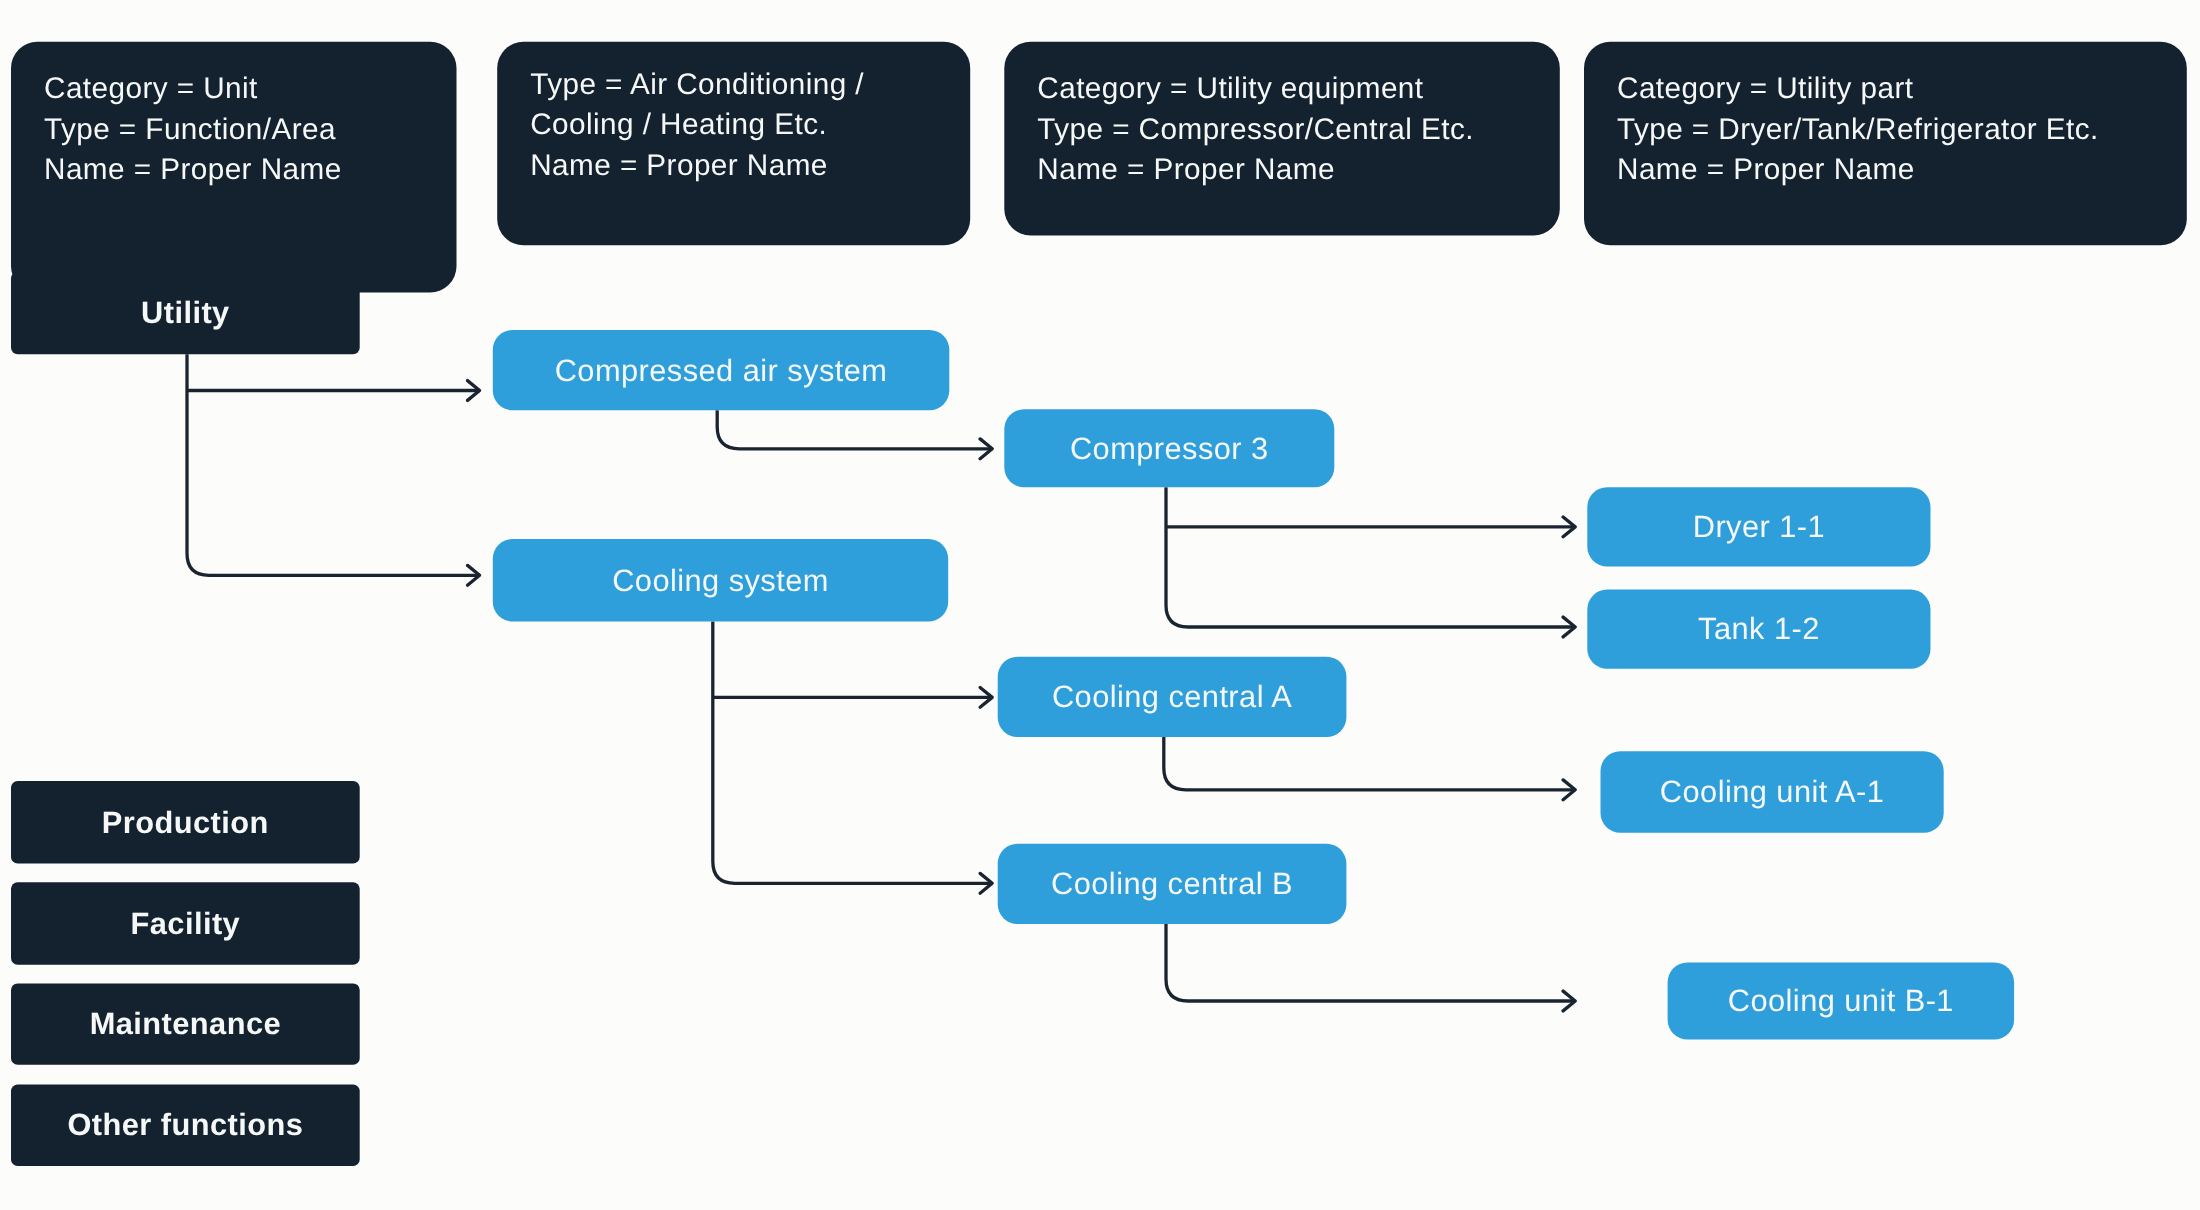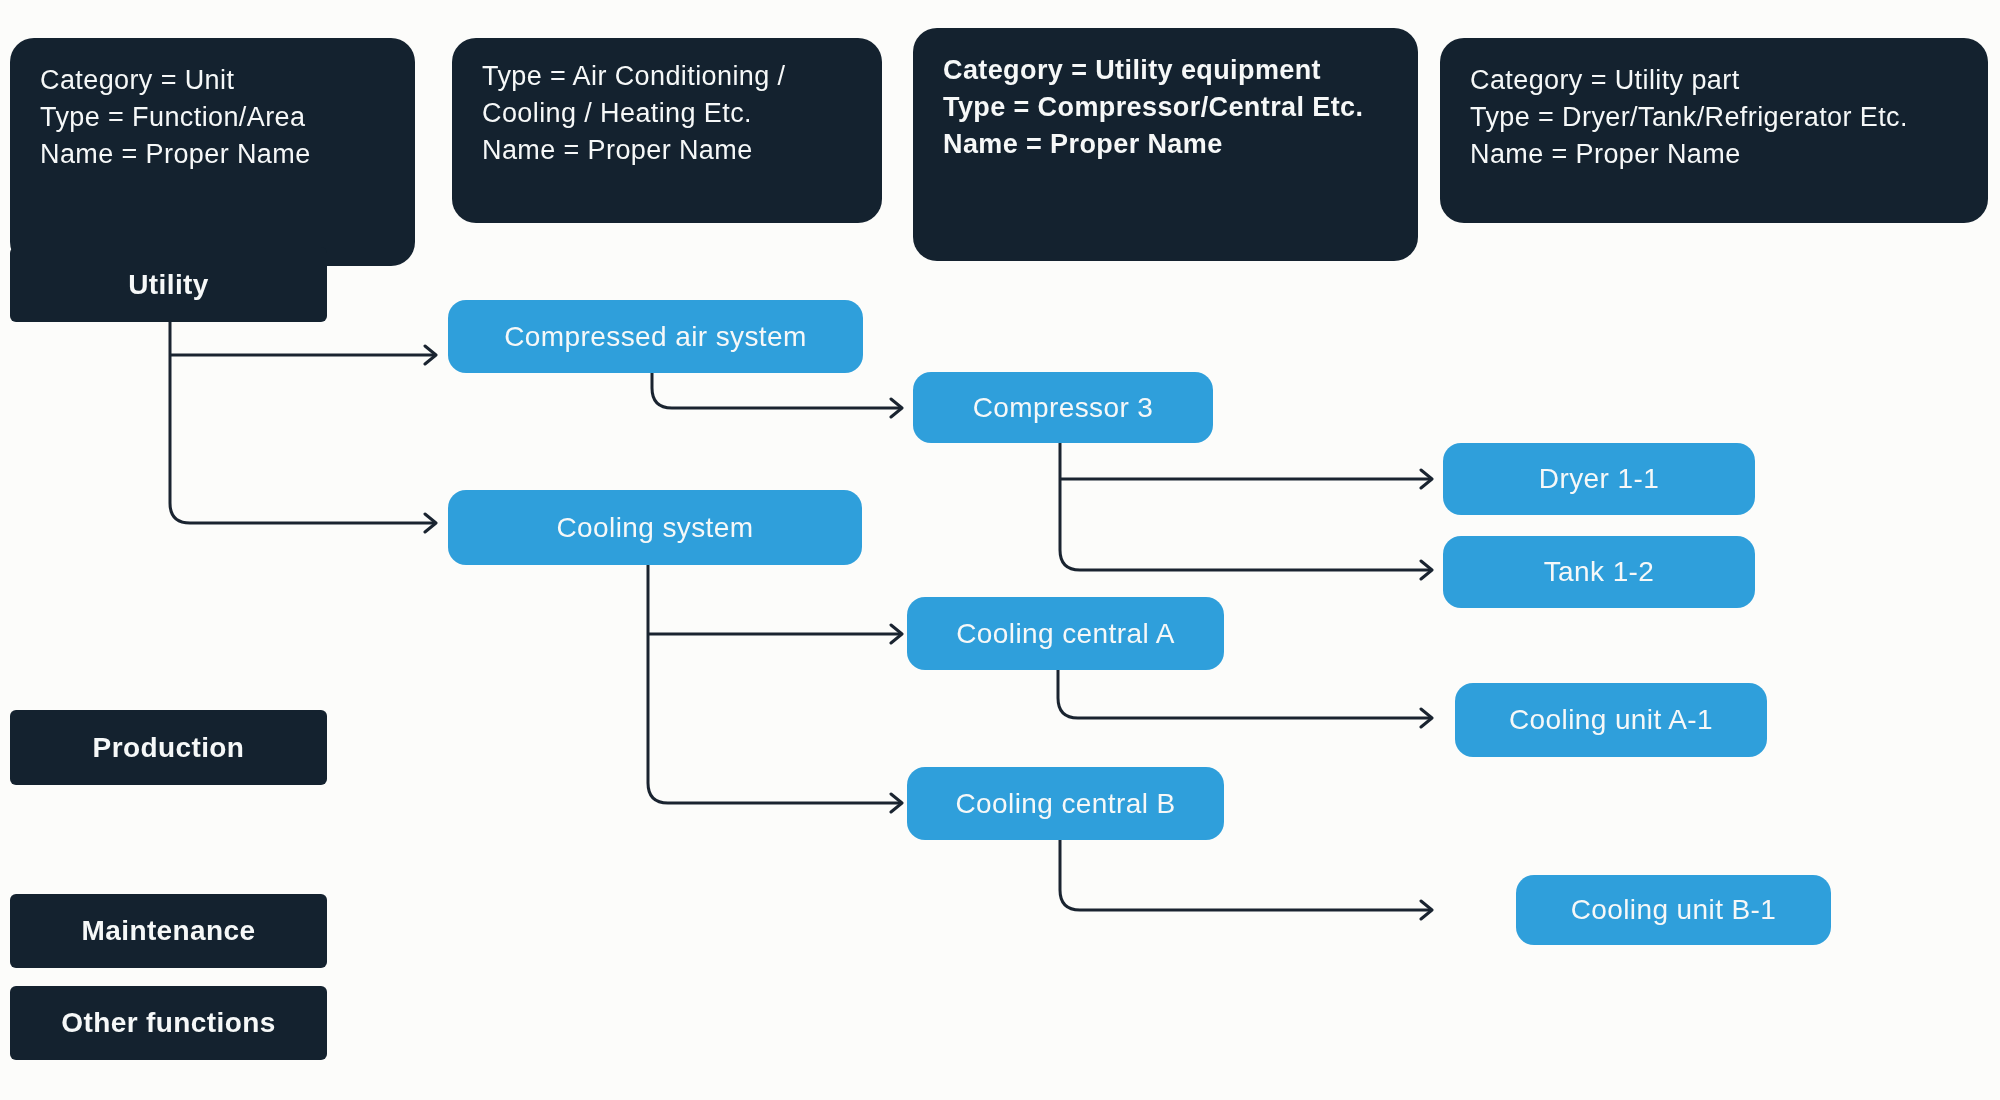--- a/index.html
+++ b/index.html
@@ -77,21 +77,21 @@
     <span class="line">Type = Function/Area</span>
     <span class="line">Name = Proper Name</span>
   </div>
 
   <div class="card" style="left:452px;top:38px;width:430px;height:185px;padding-top:20px;">
     <span class="line">Type = Air Conditioning /</span>
     <span class="line">Cooling / Heating Etc.</span>
     <span class="line">Name = Proper Name</span>
   </div>
 
-  <div class="card" style="left:913px;top:28px;width:505px;height:233px;font-weight:bold;">
+  <div class="card" style="left:913px;top:38px;width:505px;height:176px;">
     <span class="line">Category = Utility equipment</span>
     <span class="line">Type = Compressor/Central Etc.</span>
     <span class="line">Name = Proper Name</span>
   </div>
 
   <div class="card" style="left:1440px;top:38px;width:548px;height:185px;">
     <span class="line">Category = Utility part</span>
     <span class="line">Type = Dryer/Tank/Refrigerator Etc.</span>
     <span class="line">Name = Proper Name</span>
   </div>
@@ -111,18 +111,19 @@
   <div class="node blue" style="left:1443px;top:443px;width:312px;height:72px;">Dryer 1-1</div>
 
   <div class="node blue" style="left:1443px;top:536px;width:312px;height:72px;">Tank 1-2</div>
 
   <div class="node blue" style="left:1443px;top:683px;width:312px;height:74px;margin-left:12px;">Cooling unit A-1</div>
 
   <div class="node blue" style="left:1516px;top:875px;width:315px;height:70px;">Cooling unit B-1</div>
 
   <div class="node navy" style="left:10px;top:710px;width:317px;height:75px;">Production</div>
 
+  <div class="node navy" style="left:10px;top:802px;width:317px;height:75px;">Facility</div>
 
   <div class="node navy" style="left:10px;top:894px;width:317px;height:74px;">Maintenance</div>
 
   <div class="node navy" style="left:10px;top:986px;width:317px;height:74px;">Other functions</div>
 
 </div>
 
 </body></html>

